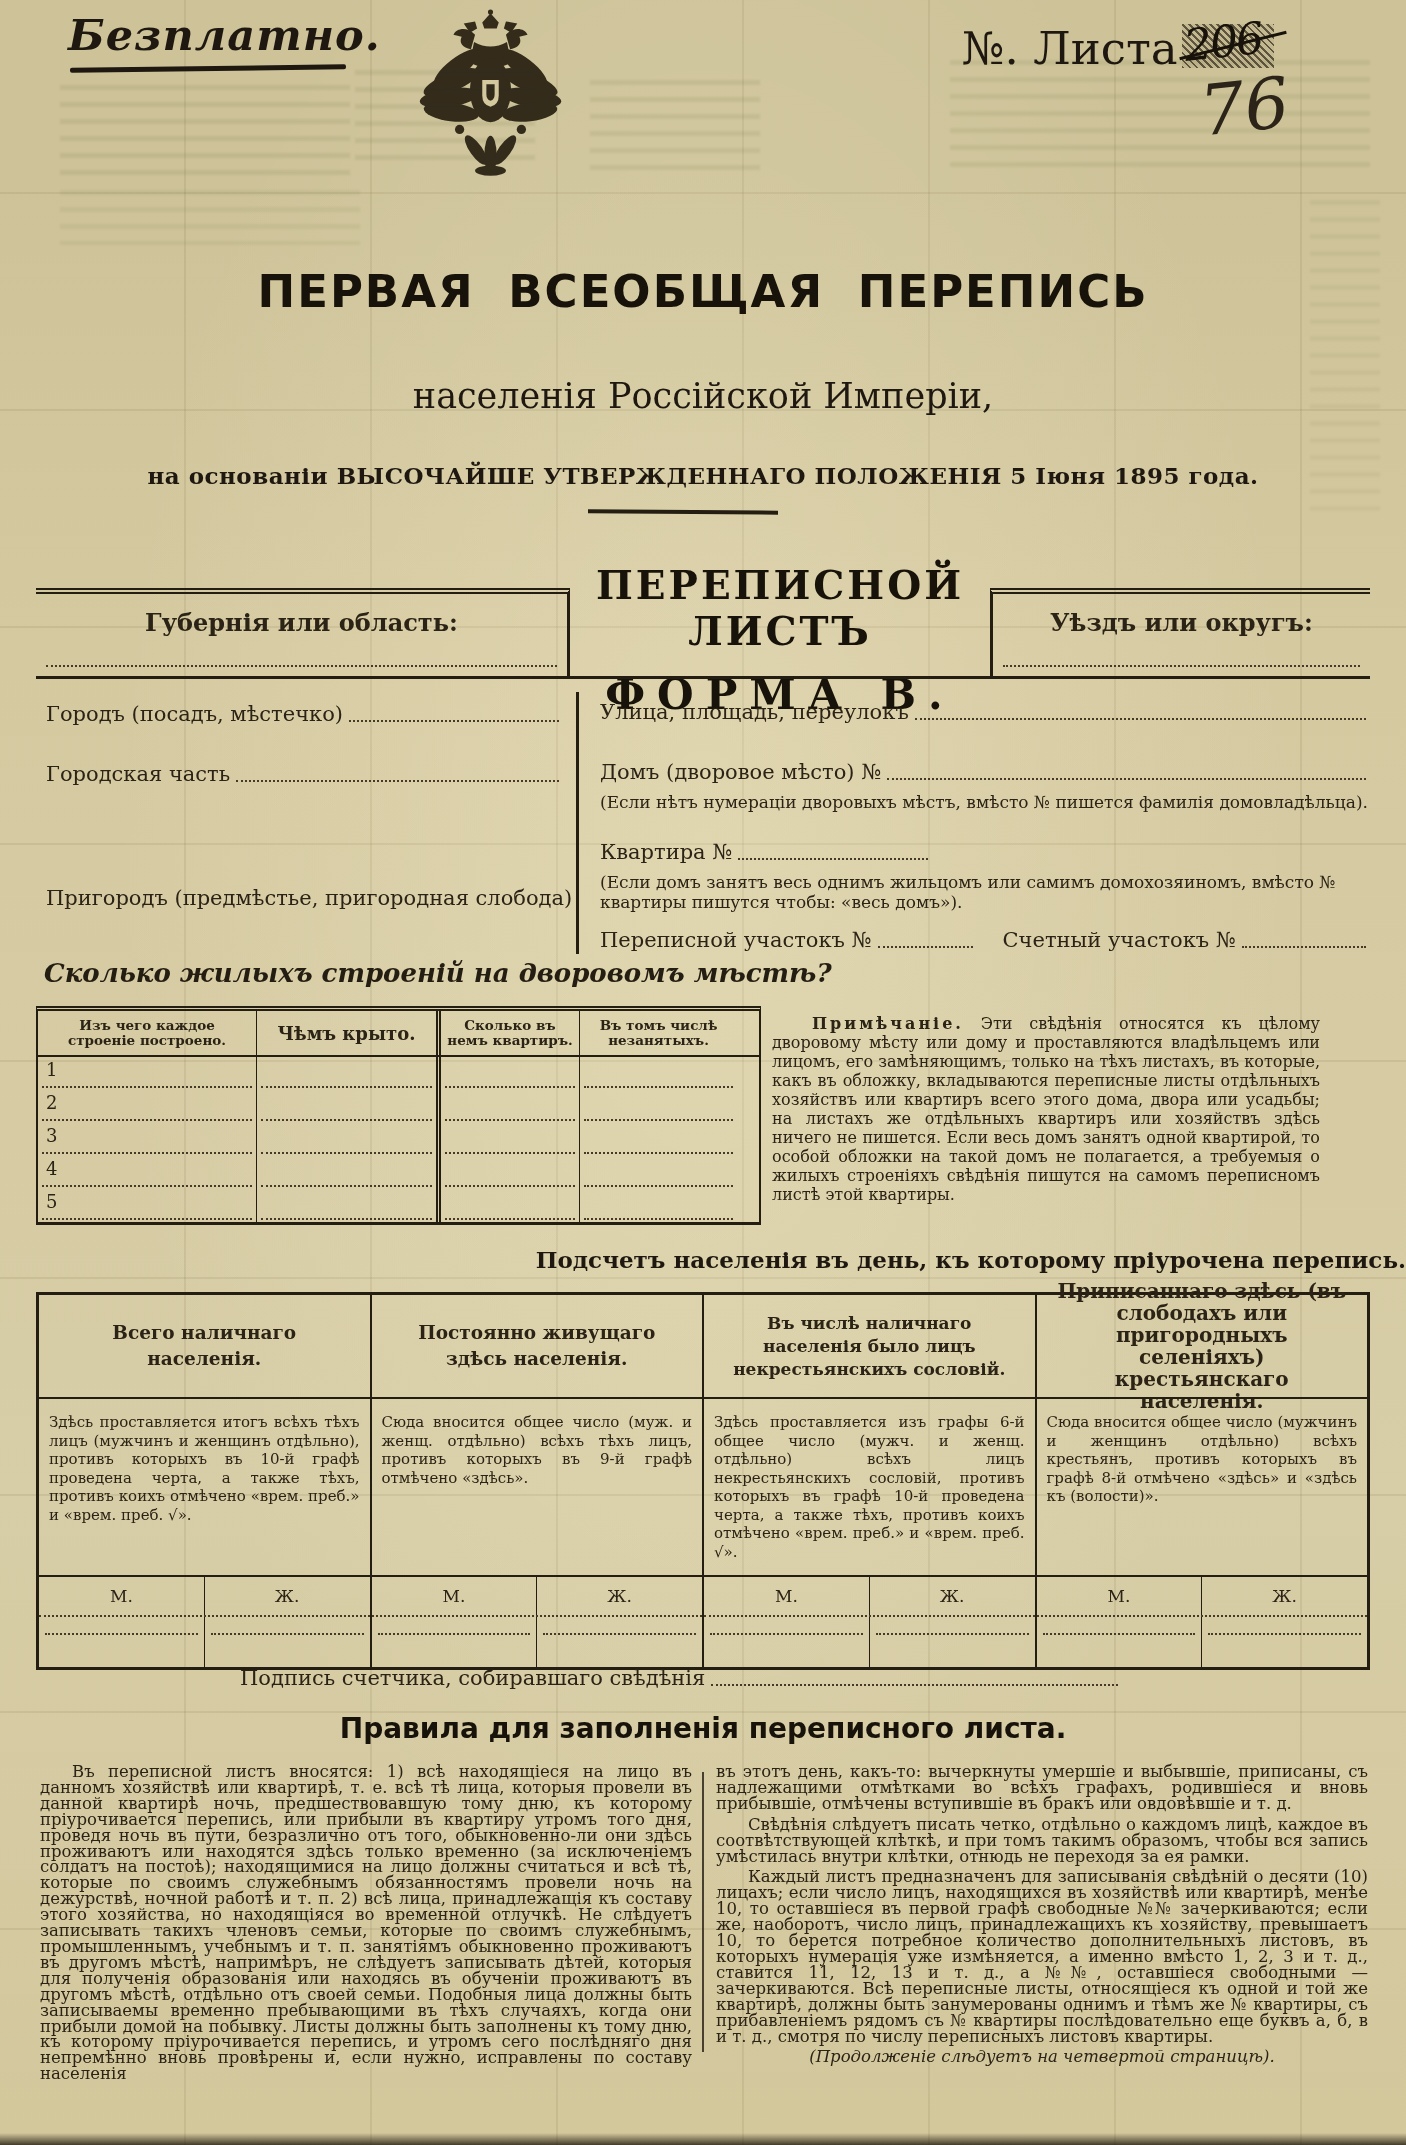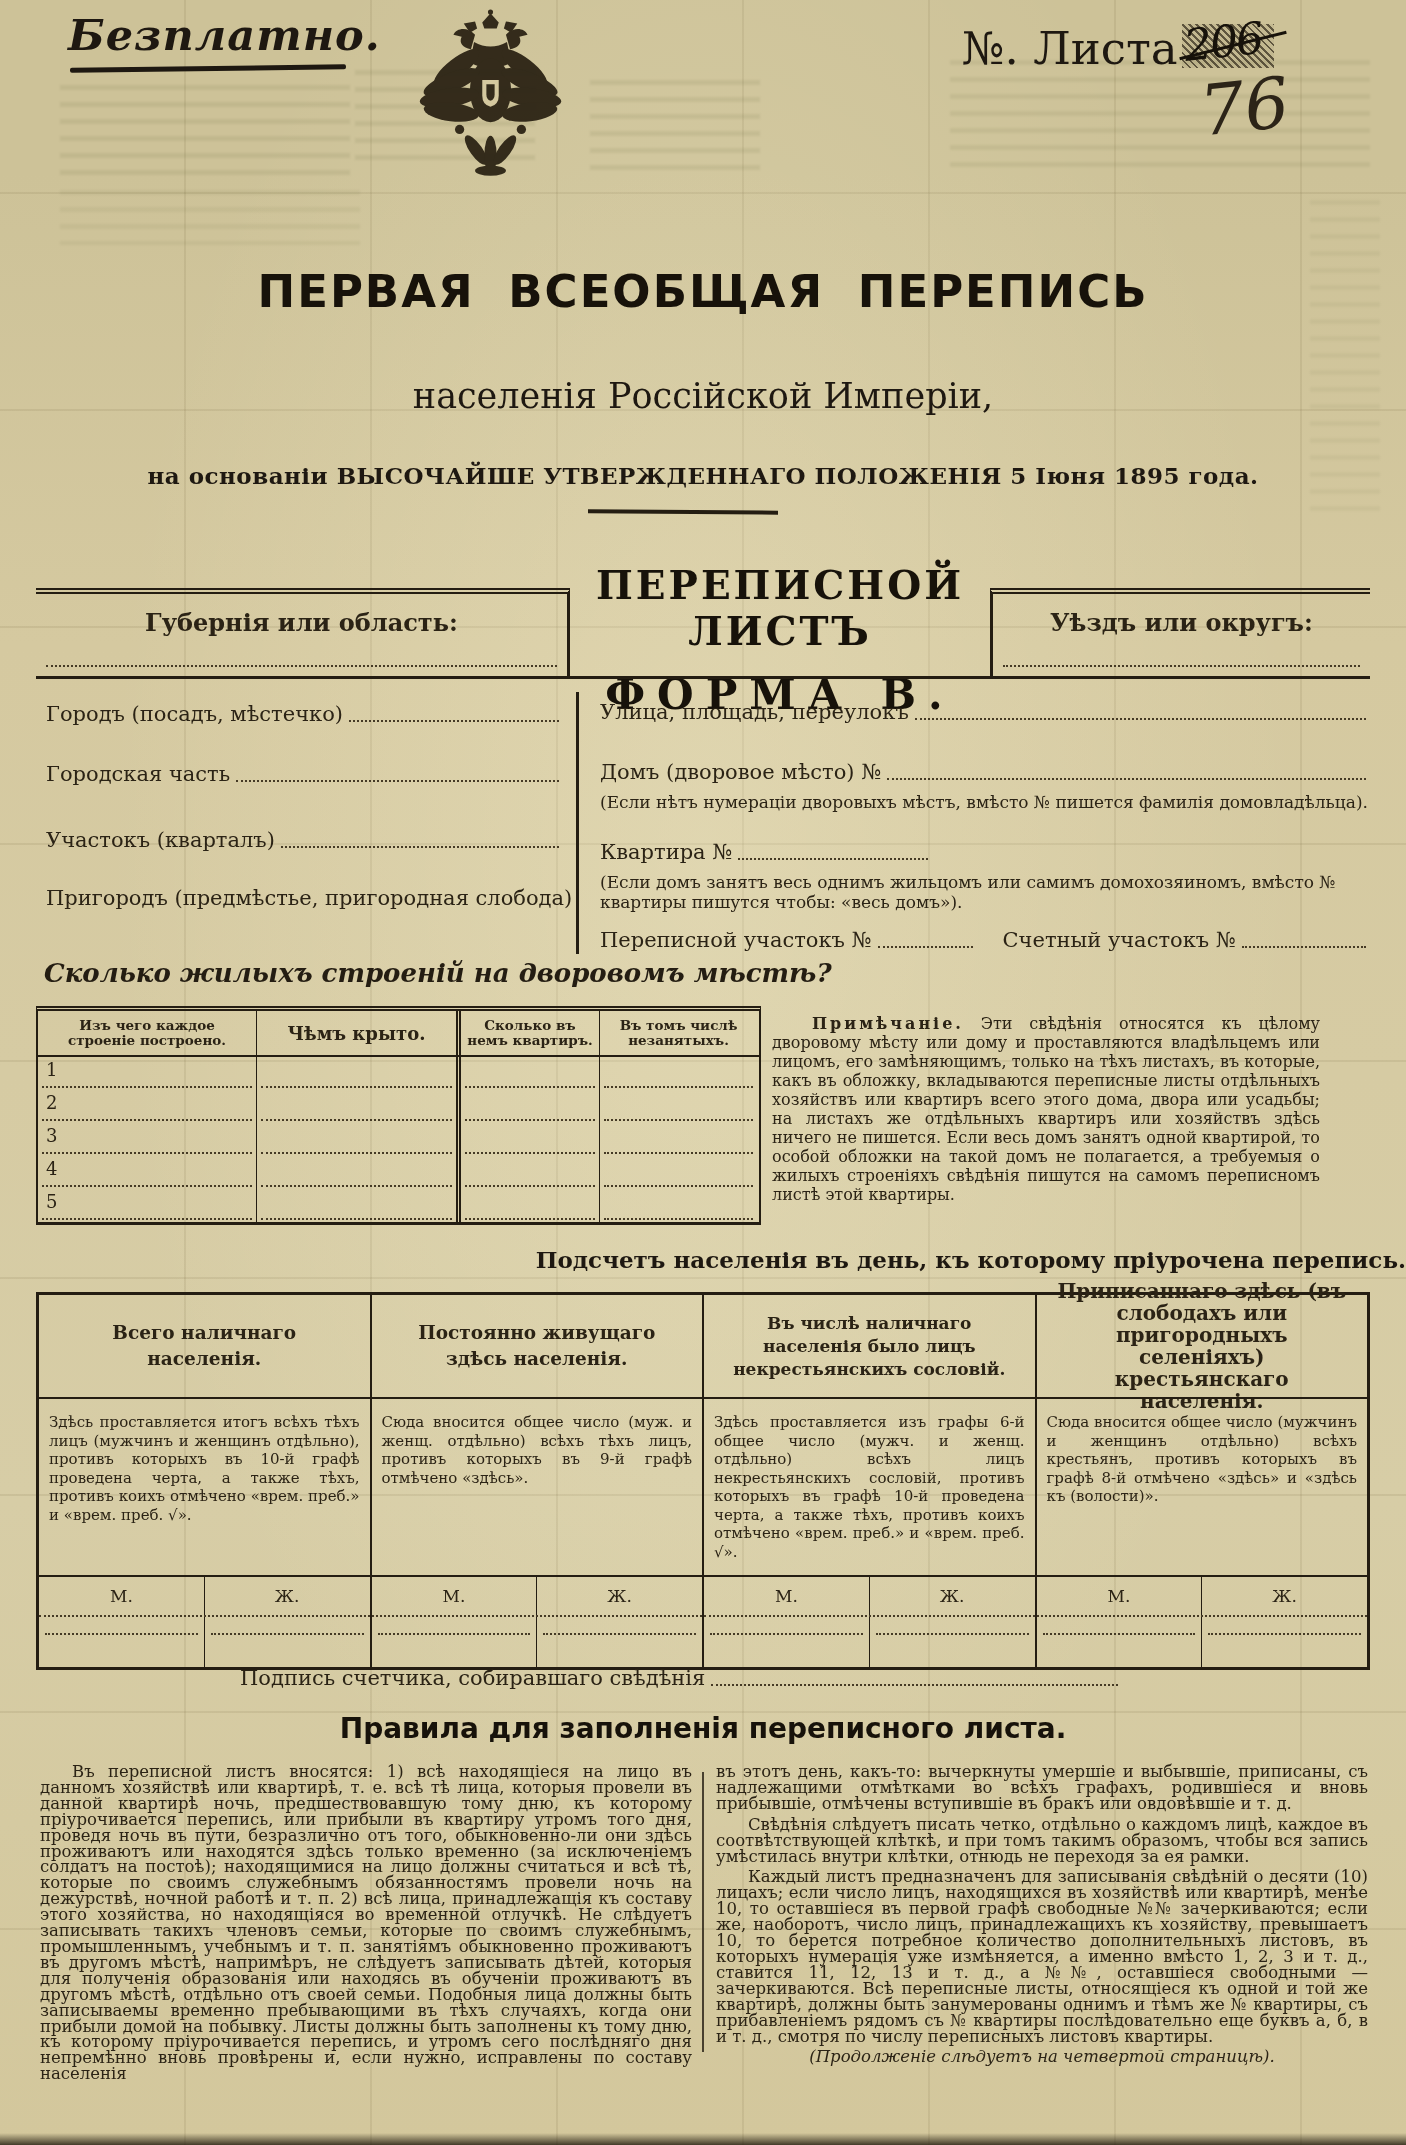--- a/index.html
+++ b/index.html
@@ -45,21 +45,21 @@
   .f-label{font-size:21px;white-space:nowrap;}
   .f-note{font-size:17px;line-height:20px;}
   
   .b-table{border:2px solid #241d12;border-top:5px double #241d12;border-bottom:3px solid #241d12;}
   .b-head{display:flex;border-bottom:2px solid #241d12;height:44px;}
   .b-h{display:flex;align-items:center;justify-content:center;text-align:center;
       font-weight:bold;font-size:13.5px;line-height:15px;padding:1px 6px;box-sizing:border-box;}
   .b-row{display:flex;height:33px;}
   .b-c{box-sizing:border-box;position:relative;padding:2px 8px;font-size:18px;}
   .b-c .wl{position:absolute;left:4px;right:4px;bottom:2px;border-bottom:2px dotted #453a25;}
-  .w1{width:218px;} .w2{width:200px;} .w3{width:143px;} .w4{width:158px;}
+  .w1{width:218px;} .w2{width:180px;} .w3{width:143px;} .w4{width:158px;}
   .bl1{border-left:1px solid #241d12;} .bl2{border-left:5px double #241d12;}
   .note{font-size:16px;line-height:19px;text-align:justify;}
   .note .t{letter-spacing:3px;word-spacing:2px;}
   
   .t-table{display:flex;border:3px solid #241d12;}
   .t-group{flex:1;display:flex;flex-direction:column;}
   .t-group + .t-group{border-left:2px solid #241d12;}
   .t-h{height:102px;display:flex;align-items:center;justify-content:center;text-align:center;
       font-weight:bold;font-size:18.5px;line-height:26px;padding:2px 16px;box-sizing:border-box;}
   .t-d{height:178px;border-top:2px solid #241d12;font-size:15px;line-height:18.5px;
@@ -158,24 +158,20 @@
   <div class="abs rule" style="left:576px;top:692px;width:3px;height:262px;"></div>
 
   <div class="abs dotrow" style="left:46px;top:702px;width:515px;">
     <span class="f-label">Городъ (посадъ, мѣстечко)</span>
       <span class="dot"></span>
   </div>
   <div class="abs dotrow" style="left:46px;top:762px;width:515px;">
     <span class="f-label">Городская часть</span>
       <span class="dot"></span>
   </div>
-  <div class="abs dotrow" style="left:46px;top:828px;width:515px;">
-    <span class="f-label">Участокъ (кварталъ)</span>
-      <span class="dot"></span>
-  </div>
   <div class="abs dotrow" style="left:46px;top:886px;width:515px;">
     <span class="f-label">Пригородъ (предмѣстье, пригородная слобода)</span>
       <span class="dot"></span>
   </div>
 
   <div class="abs dotrow" style="left:600px;top:700px;width:768px;">
     <span class="f-label">Улица, площадь, переулокъ</span>
       <span class="dot"></span>
   </div>
   <div class="abs dotrow" style="left:600px;top:760px;width:768px;">

